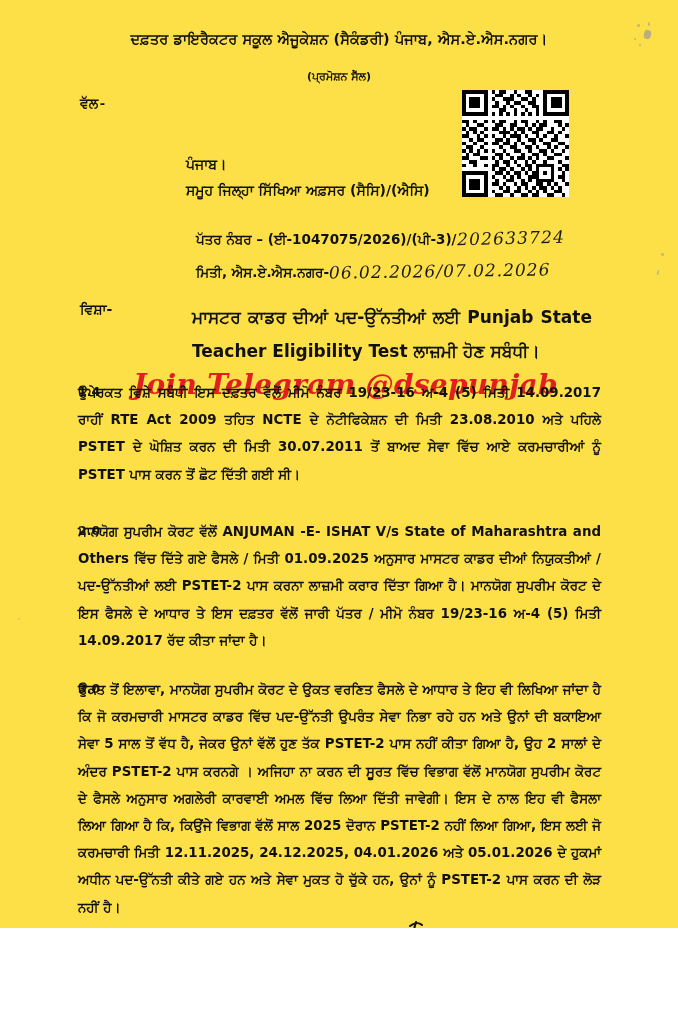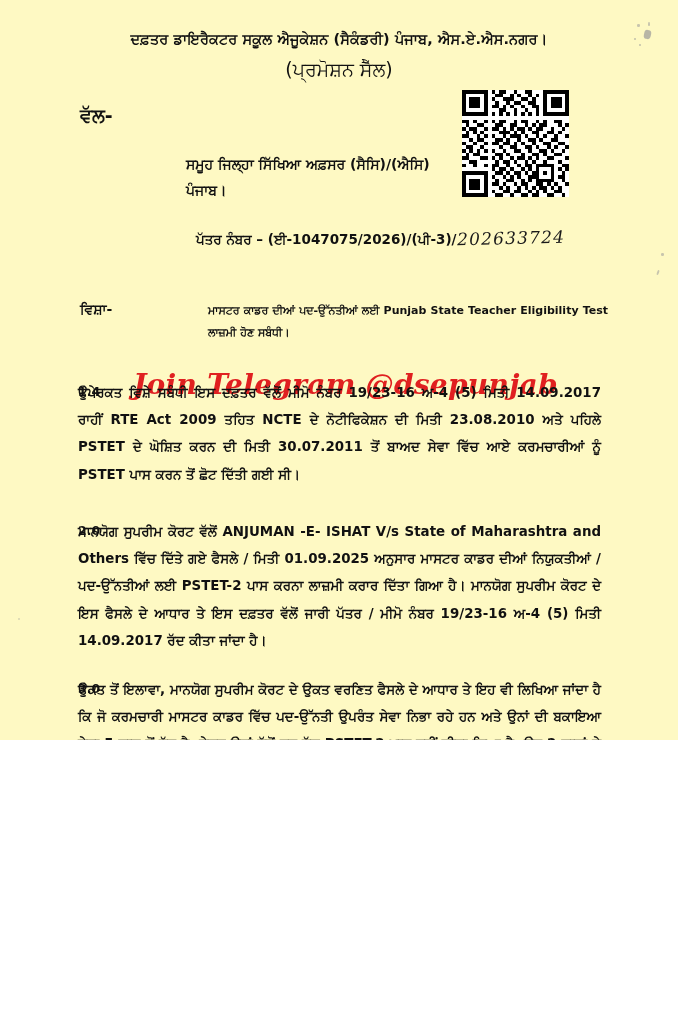--- a/index.html
+++ b/index.html
@@ -3,22 +3,22 @@
 <meta charset="utf-8">
 <style>
   html, body {
     margin: 0;
     padding: 0;
     background: #ffffff;
   }
   .page {
     position: relative;
     width: 678px;
-    height: 740px;
-    background: #fef9c3;
+    height: 928px;
+    background: #fde047;
     overflow: hidden;
     font-family: "DejaVu Sans", "Liberation Sans", sans-serif;
     color: #111111;
   }
 
   
   .scan-speck {
     position: absolute;
     background: #9a9a9a;
     opacity: .55;
@@ -41,42 +41,43 @@
     top: 30px;
     text-align: center;
   }
   .hdr-line1 {
     font-size: 14.5px;
     font-weight: 700;
     letter-spacing: .1px;
     line-height: 1.35;
   }
   .hdr-line2 {
-    font-size: 19px;
-    font-weight: 400;
-    margin-top: 8px;
+    font-size: 11px;
+    font-weight: 700;
+    margin-top: 20px;
   }
 
   
   .qr {
     position: absolute;
     left: 462px;
     top: 90px;
     width: 107px;
     height: 107px;
   }
   .qr svg { display: block; width: 100%; height: 100%; }
 
   
   .to-label {
     position: absolute;
     left: 80px;
-    top: 104px;
-    font-size: 19px;
-    font-weight: 700;
+    top: 96px;
+    font-size: 14px;
+    font-weight: 700;
+    font-family: Liberation Mono, monospace;
   }
   .to-body {
     position: absolute;
     left: 186px;
     top: 152px;
     font-size: 14px;
     font-weight: 700;
     line-height: 1.85;
   }
 
@@ -114,24 +115,24 @@
   
   .subj-label {
     position: absolute;
     left: 80px;
     top: 301px;
     font-size: 14px;
     font-weight: 700;
   }
   .subj-body {
     position: absolute;
-    left: 208px;
+    left: 192px;
     top: 300px;
     width: 400px;
-    font-size: 11px;
+    font-size: 17px;
     font-weight: 700;
     line-height: 2.0;
     text-align: justify;
     text-align-last: left;
   }
 
   
   .watermark {
     position: absolute;
     left: 133px;
@@ -482,27 +483,30 @@
         <rect x="16" y="28" width="2" height="1"></rect>
           <rect x="19" y="28" width="2" height="1"></rect>
         <rect x="23" y="28" width="2" height="1"></rect>
           <rect x="27" y="28" width="1" height="1"></rect>
       </g>
     </svg>
   </div>
 
   <div class="to-label">ਵੱਲ-</div>
   <div class="to-body">
+    <div>ਪੰਜਾਬ।</div>
     <div>ਸਮੂਹ ਜਿਲ੍ਹਾ ਸਿੱਖਿਆ ਅਫ਼ਸਰ (ਸੈਸਿ)/(ਐਸਿ)</div>
-    <div>ਪੰਜਾਬ।</div>
   </div>
 
   <div class="ref">
     <div>
       <span>ਪੱਤਰ ਨੰਬਰ – (ਈ-1047075/2026)/(ਪੀ-3)/</span><span class="hand">202633724</span>
+    </div>
+    <div>
+      <span>ਮਿਤੀ, ਐਸ.ਏ.ਐਸ.ਨਗਰ-</span><span class="hand-date">06.02.2026/07.02.2026</span>
     </div>
   </div>
 
   <div class="subj-label">ਵਿਸ਼ਾ-</div>
   <div class="subj-body">ਮਾਸਟਰ ਕਾਡਰ ਦੀਆਂ ਪਦ-ਉੱਨਤੀਆਂ ਲਈ Punjab State Teacher Eligibility Test ਲਾਜ਼ਮੀ ਹੋਣ ਸਬੰਧੀ।</div>
 
   <div class="watermark">Join Telegram @dsepunjab</div>
 
   <div class="para p1">
     <span class="num">1.4</span>

